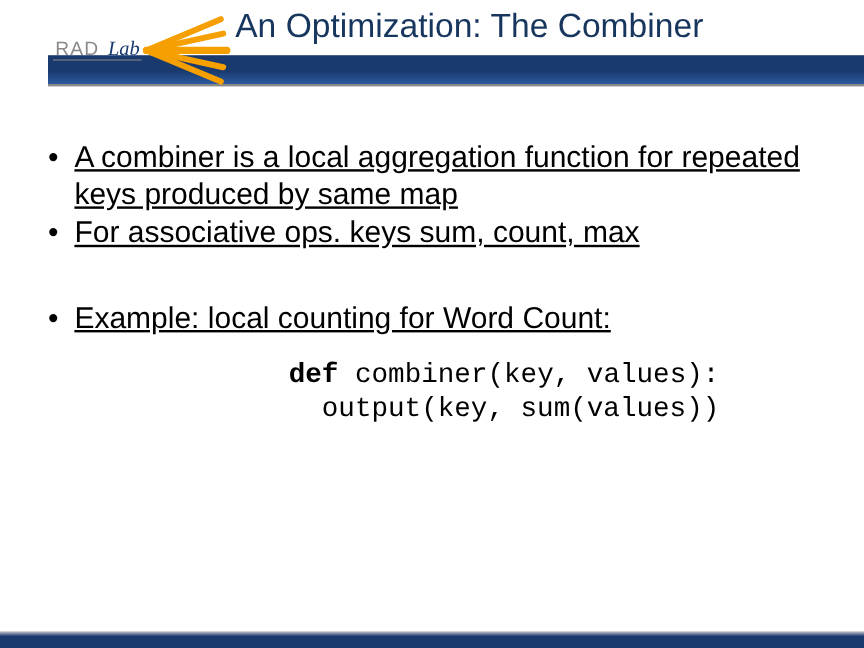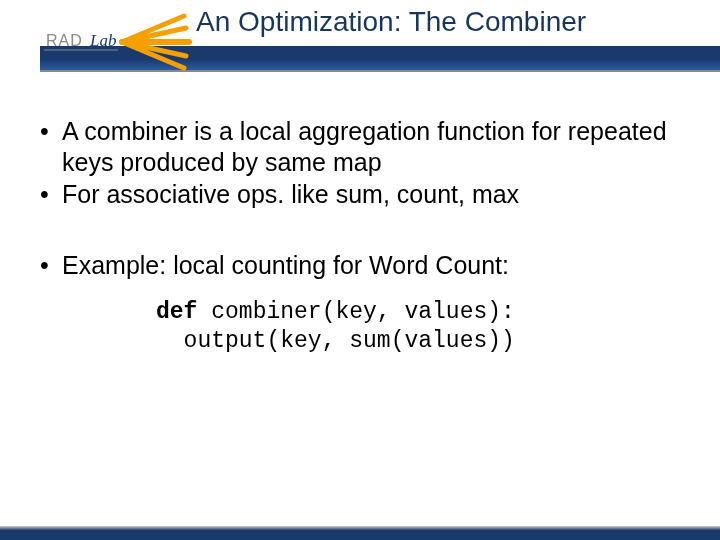--- a/index.html
+++ b/index.html
@@ -46,20 +46,21 @@
     top: 8px;
     left: 4px;
     width: 150px;
     height: 64px;
   }
   .content {
     padding: 40px 36px 0 36px;
   }
   ul.bullets {
     list-style: none;
+    text-decoration: underline;
   }
   ul.bullets > li {
     position: relative;
     padding-left: 26px;
     font-size: 25px;
     line-height: 1.22;
     color: #000;
     margin-bottom: 2px;
   }
   ul.bullets > li::before {
@@ -74,20 +75,21 @@
     height: 38px;
   }
   .code-block {
     margin-top: 18px;
     margin-left: 120px;
     font-family: "Courier New", Courier, monospace;
     font-size: 23px;
     line-height: 1.25;
     color: #000;
     white-space: pre;
+    text-align: center;
   }
   .code-block .kw { font-weight: bold; }
   .footer-band {
     position: absolute;
     left: 0; right: 0; bottom: 0;
     height: 14px;
     background: linear-gradient(to bottom, #cfcfcf 0%, #1a3a6e 30%, #1a3a6e 100%);
   }
 </style>
 </head>
@@ -108,21 +110,21 @@
       <text x="46" y="38" font-family="'Comic Sans MS', cursive" font-size="17" fill="#1a3a6e" font-style="italic">Lab</text>
       <line x1="0" y1="42" x2="74" y2="42" stroke="#8a8a8a" stroke-width="1"></line>
     </svg>
   </div>
   <div class="title">An Optimization: The Combiner</div>
 </div>
 
 <div class="content">
   <ul class="bullets">
     <li>A combiner is a local aggregation function for repeated keys produced by same map</li>
-    <li>For associative ops. like sum, count, max</li>
+    <li>For associative ops. keys sum, count, max</li>
   </ul>
   <div class="gap"></div>
   <ul class="bullets">
     <li>Example: local counting for Word Count:</li>
   </ul>
   <div class="code-block"><span class="kw">def</span><span> combiner(key, values):</span>
 <span>  output(key, sum(values))</span></div>
 </div>
 
 <div class="footer-band"></div>

